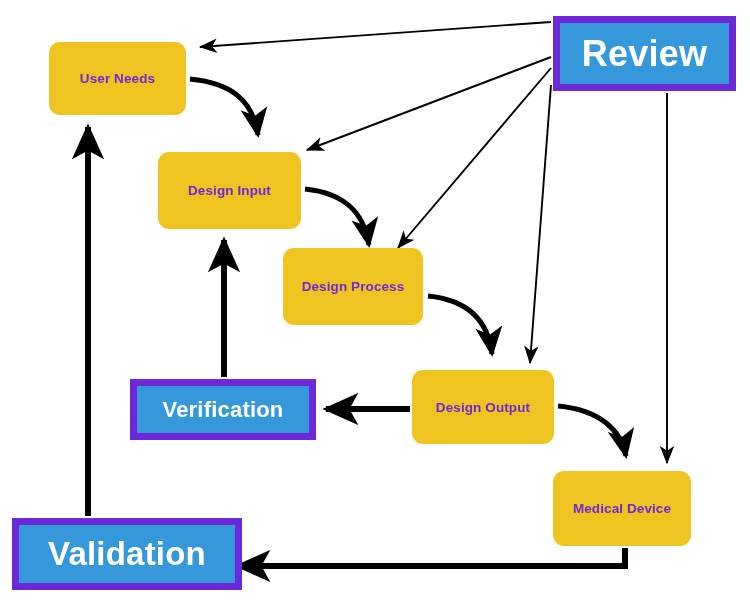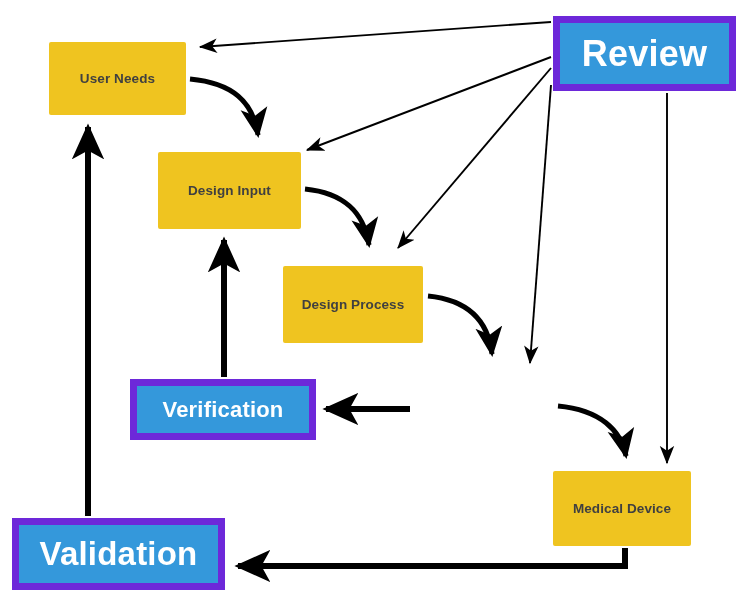--- a/index.html
+++ b/index.html
@@ -29,40 +29,40 @@
     position: absolute;
     display: flex;
     align-items: center;
     justify-content: center;
     box-sizing: border-box;
     text-align: center;
     z-index: 2;
   }
   .node-process {
     background: #efc420;
-    border-radius: 2px;
-    color: #404040;
+    border-radius: 11px;
+    color: #6d28d9;
     font-weight: bold;
     font-size: 13.5px;
     letter-spacing: 0.1px;
   }
   .node-gate {
     background: #3498db;
     border: 7px solid #6d28d9;
     color: #ffffff;
     font-weight: bold;
     letter-spacing: 0.2px;
   }
   #node-review   { left: 553px; top: 16px;  width: 183px; height: 75px;  font-size: 36px; }
   #node-verification { left: 130px; top: 379px; width: 186px; height: 61px; font-size: 22px; }
-  #node-validation   { left: 12px;  top: 518px; width: 213px; height: 72px; font-size: 33px; }
+  #node-validation   { left: 12px;  top: 518px; width: 230px; height: 72px; font-size: 33px; }
 
   #node-user-needs      { left: 49px;  top: 42px;  width: 137px; height: 73px; }
   #node-design-input    { left: 158px; top: 152px; width: 143px; height: 77px; text-align: right; }
-  #node-design-process  { left: 283px; top: 266px; width: 140px; height: 77px; }
+  #node-design-process  { left: 283px; top: 248px; width: 140px; height: 77px; }
   #node-design-output   { left: 412px; top: 370px; width: 142px; height: 74px; }
   #node-medical-device  { left: 553px; top: 471px; width: 138px; height: 75px; align-items: center; }
 </style>
 </head>
 <body>
 
 <div id="canvas">
 
   <svg id="wires" viewBox="0 0 750 609" width="750" height="609" aria-hidden="true">
     <defs>
@@ -115,18 +115,21 @@
   </div>
 
   <div class="node node-process" id="node-design-input">
     <span>Design Input</span>
   </div>
 
   <div class="node node-process" id="node-design-process">
     <span>Design Process</span>
   </div>
 
+  <div class="node node-process" id="node-design-output">
+    <span>Design Output</span>
+  </div>
 
   <div class="node node-process" id="node-medical-device">
     <span>Medical Device</span>
   </div>
 
 </div>
 
 </body></html>

